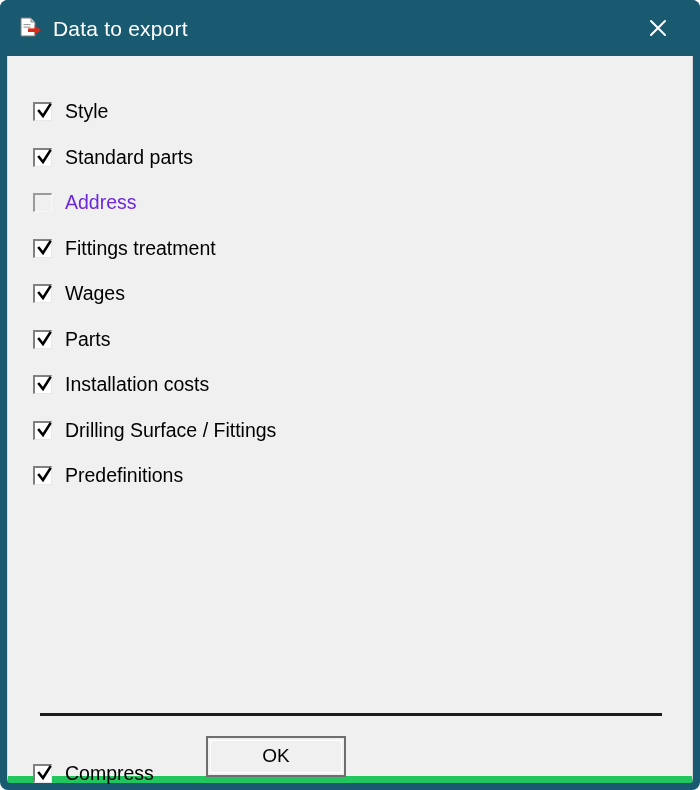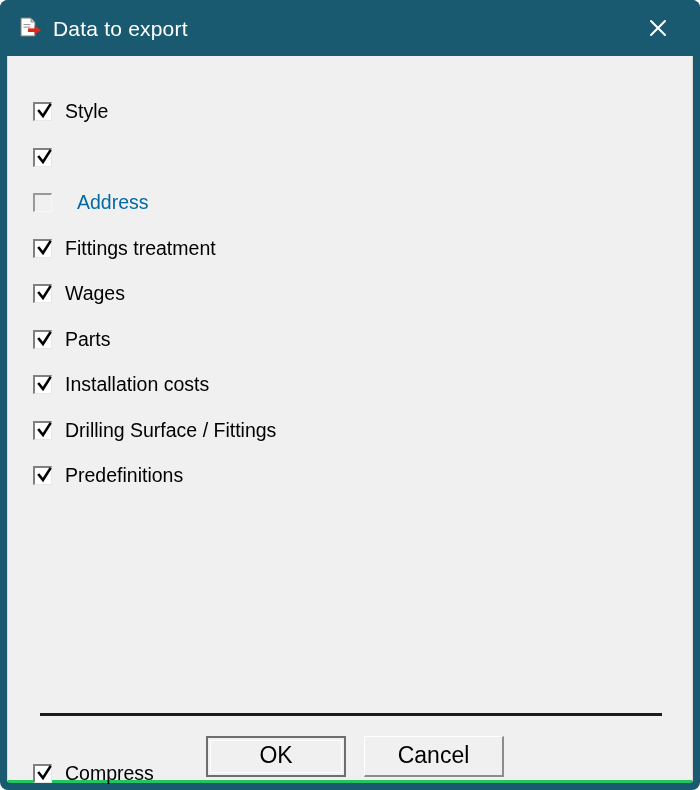--- a/index.html
+++ b/index.html
@@ -70,21 +70,21 @@
   .client {
     position: absolute;
     left: 7px;
     top: 56px;
     width: 686px;
     height: 727px;
     background: #f0f0f0;
     box-sizing: border-box;
     border-left: 1px solid #d9d9d9;
     border-right: 1px solid #d9d9d9;
-    border-bottom: 3px solid #22c55e;
+    border-bottom: 7px solid #22c55e;
     border-radius: 0 0 3px 3px;
   }
 
   
   .check-list {
     position: absolute;
     left: 25px;
     top: 33px;
     width: 600px;
   }
@@ -124,22 +124,21 @@
     border-bottom-color: #f7f7f7;
   }
 
   .check-label {
     font-size: 19.5px;
     color: #000000;
     white-space: nowrap;
     line-height: 1;
   }
   .check-label.disabled {
-    color: #0369a1;
-    margin-left: 12px;
+    color: #6d28d9;
   }
 
   
   .separator {
     position: absolute;
     left: 32px;
     top: 657px;
     width: 622px;
     height: 0;
     border-top: 3px solid #1c1c1c;
@@ -168,21 +167,21 @@
     position: absolute;
     top: 0;
     height: 41px;
     box-sizing: border-box;
     background: #f0f0f0;
     border-top: 1px solid #ffffff;
     border-left: 1px solid #ffffff;
     border-right: 2px solid #8c8c8c;
     border-bottom: 2px solid #8c8c8c;
     font-family: "Liberation Sans", sans-serif;
-    font-size: 23px;
+    font-size: 19px;
     color: #000000;
     display: flex;
     align-items: center;
     justify-content: center;
     padding: 0;
     line-height: 1;
   }
 
   .btn-ok {
     left: 198px;
@@ -236,20 +235,21 @@
         </span>
         <span class="check-label">Style</span>
       </div>
 
       <div class="check-row">
         <span class="cbx">
           <svg class="tick" viewBox="0 0 15 17" aria-hidden="true">
             <path d="M2 8 L6 13 L13 2" stroke="#000000" stroke-width="2.6" fill="none" stroke-linecap="square"></path>
           </svg>
         </span>
+        <span class="check-label">Standard parts</span>
       </div>
 
       <div class="check-row">
         <span class="cbx disabled"></span>
         <span class="check-label disabled">Address</span>
       </div>
 
 
       <div class="check-row">
         <span class="cbx">
@@ -317,19 +317,16 @@
           <path d="M2 8 L6 13 L13 2" stroke="#000000" stroke-width="2.6" fill="none" stroke-linecap="square"></path>
         </svg>
       </span>
       <span class="check-label">Compress</span>
     </div>
 
     <div class="btn-bar">
       <div class="btn btn-ok">
         <span class="lbl">OK</span>
       </div>
-      <div class="btn btn-cancel">
-        <span class="lbl">Cancel</span>
-      </div>
     </div>
 
   </div>
 </div>
 
 </body></html>

